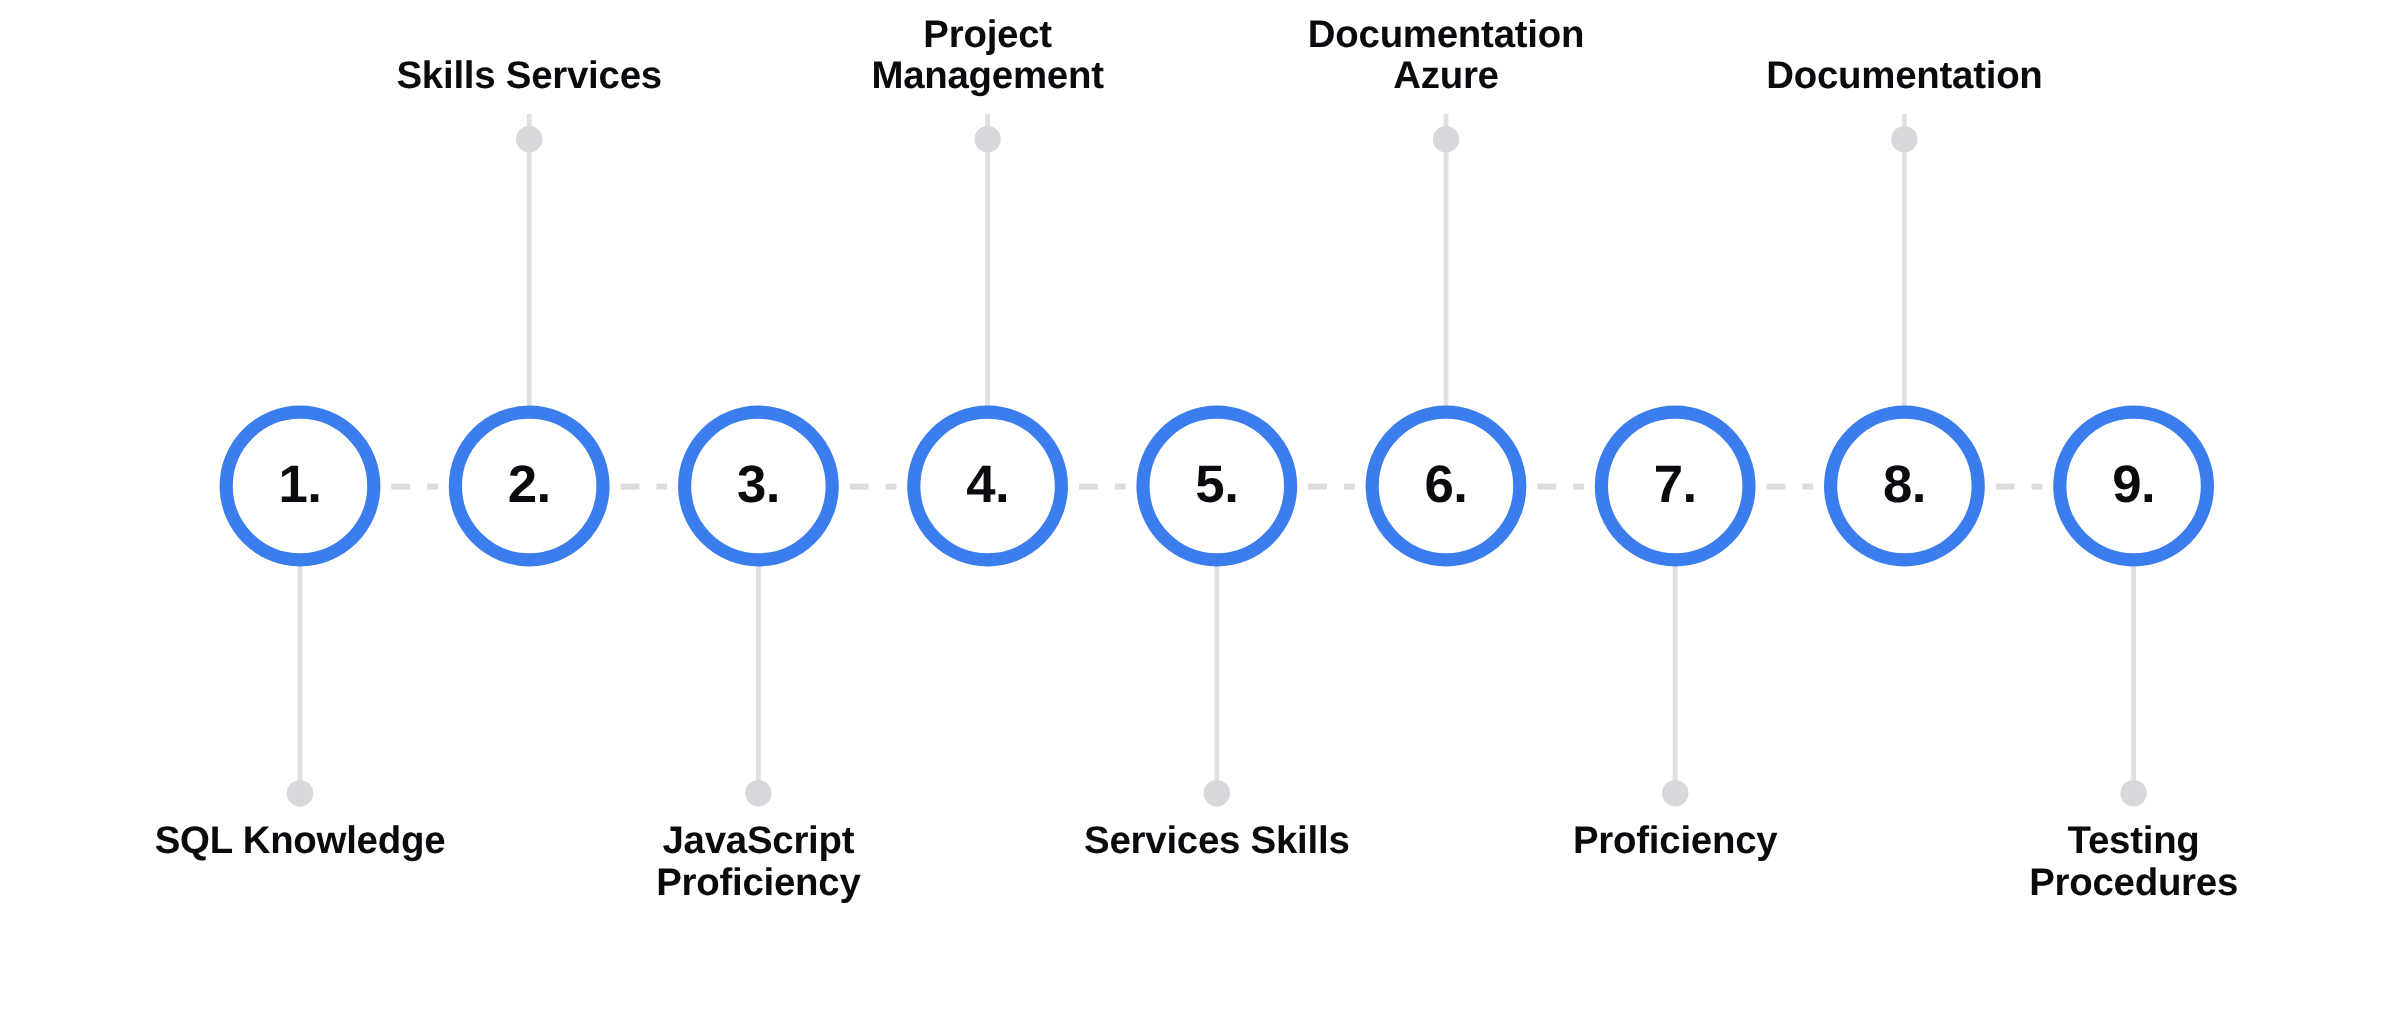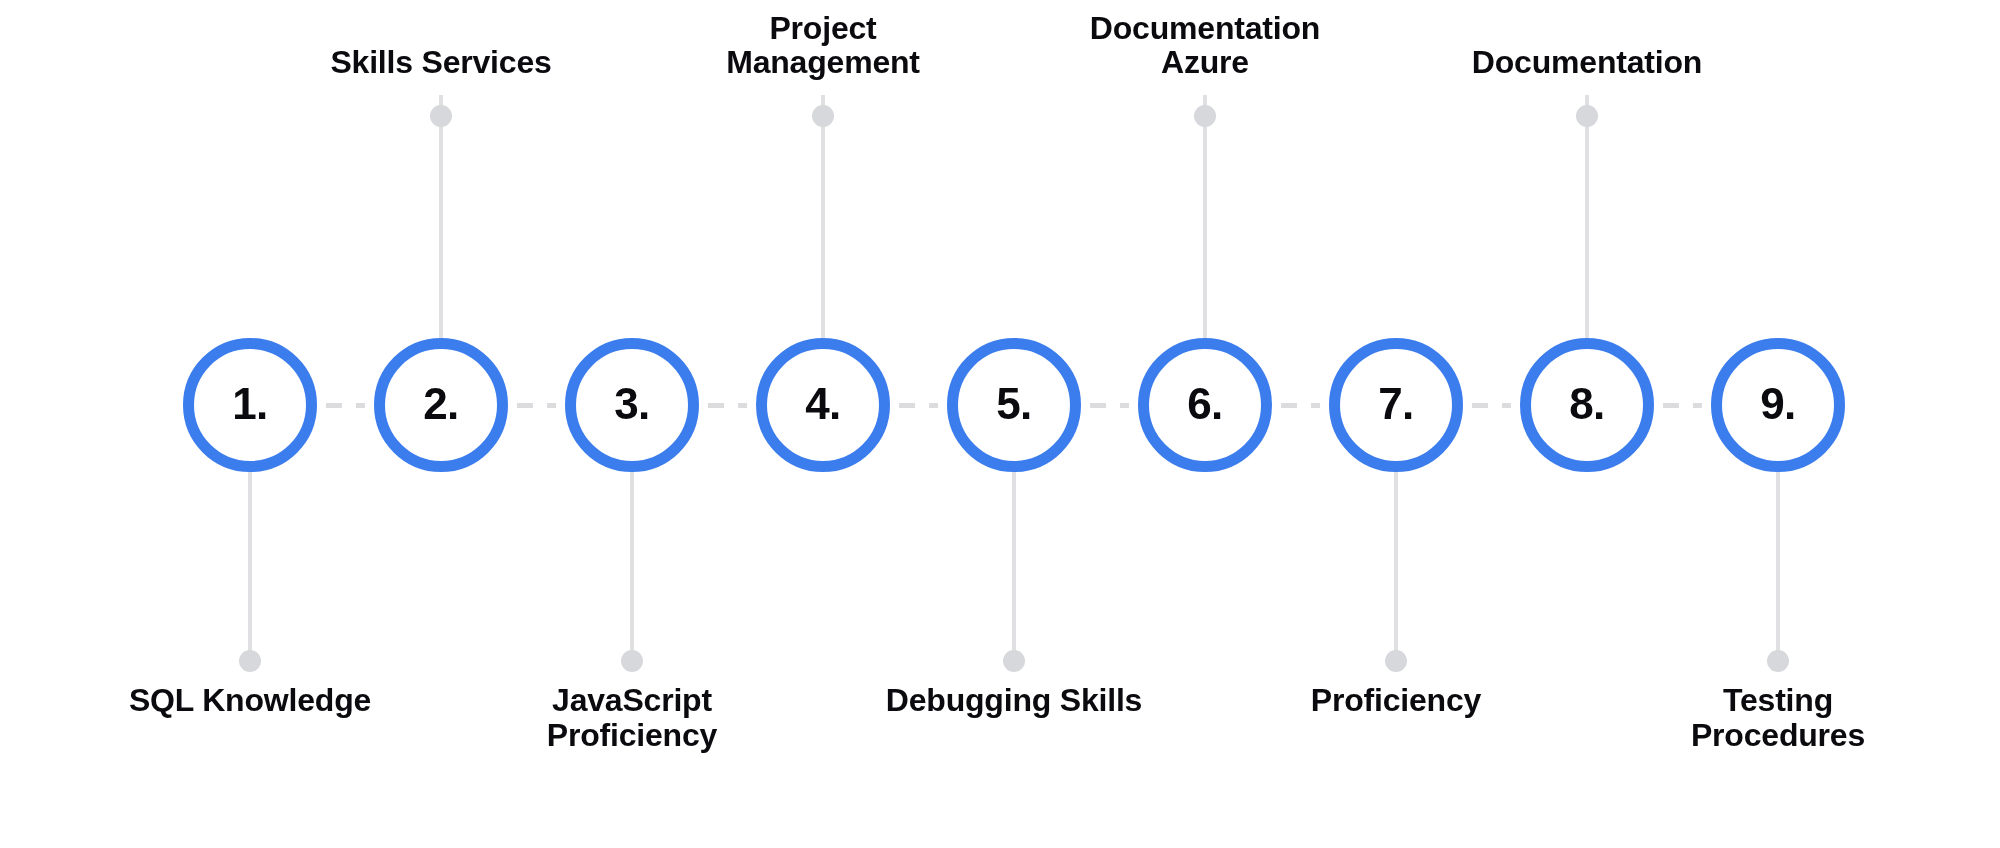--- a/index.html
+++ b/index.html
@@ -156,21 +156,21 @@
         </div>
         <div class="node-label">Project
 Management</div>
       </div>
       <div class="node down" style="left: 1014px;">
         <div class="stem"></div>
         <div class="stem-dot"></div>
         <div class="node-circle">
           <span class="node-number">5.</span>
         </div>
-        <div class="node-label">Debugging Skills</div>
+        <div class="node-label">Services Skills</div>
       </div>
       <div class="node up" style="left: 1205px;">
         <div class="stem"></div>
         <div class="stem-dot"></div>
         <div class="node-circle">
           <span class="node-number">6.</span>
         </div>
         <div class="node-label">Documentation
 Azure</div>
       </div>

